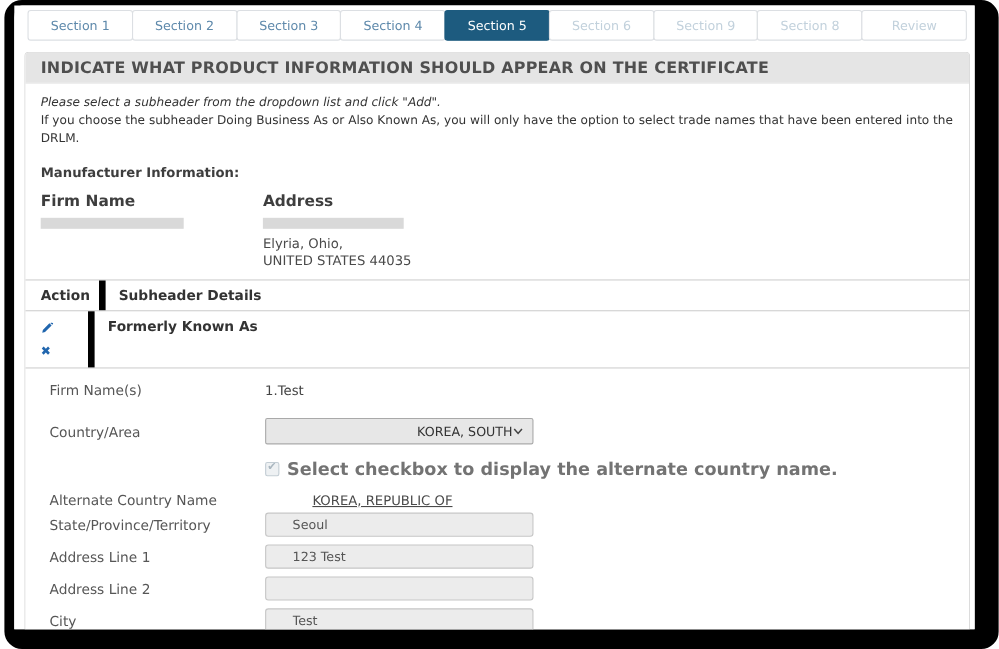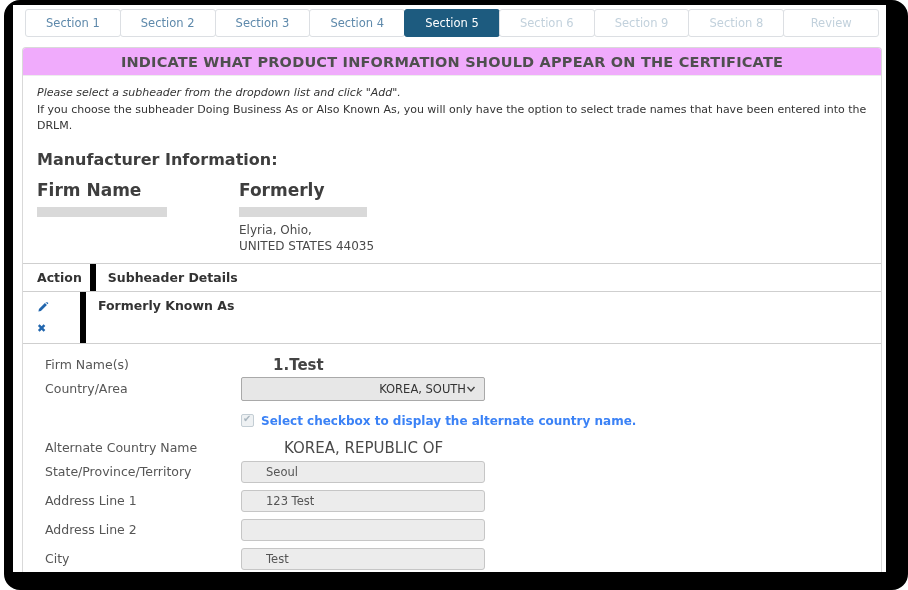--- a/index.html
+++ b/index.html
@@ -26,50 +26,50 @@
   .tab.active { background:#1d5b7f; border-color:#1d5b7f; color:#fff; }
   .tab.disabled { color:#c2d1dc; }
 
   
   .panel {
     position:absolute; top:42px; left:9px; right:4px; bottom:0;
     border:1px solid #d9d9d9; border-bottom:none; border-radius:4px 4px 0 0;
     background:#fff; overflow:hidden;
   }
   .panel-heading {
-    background:#f0abfc; border-bottom:1px solid #ededed;
+    background:#e5e5e5; border-bottom:1px solid #ededed;
     padding:6px 14px 5px; font-size:14.5px; font-weight:bold;
-    color:#4f4f4f; letter-spacing:.2px;text-align:center;
+    color:#4f4f4f; letter-spacing:.2px;
   }
   .instructions { padding:9px 14px 0; font-size:11px; color:#333; line-height:1.5; }
   .instructions .line1 { font-style:italic; }
 
-  .manu-heading { margin:15px 14px 0; font-size:16px; font-weight:bold; color:#3e3e3e; }
+  .manu-heading { margin:15px 14px 0; font-size:12px; font-weight:bold; color:#3e3e3e; }
   .manu-cols { display:flex; margin:11px 14px 0; }
   .manu-col1 { width:202px; }
-  .manu-label { font-size:17px; font-weight:bold; color:#3e3e3e; }
+  .manu-label { font-size:14px; font-weight:bold; color:#3e3e3e; }
   .redact { width:130px; height:10px; background:#d9d9d9; margin-top:7px; }
   .addr-lines { margin-top:5px; font-size:12px; color:#4a4a4a; line-height:1.35; }
 
   
   .grid { margin-top:9px; border-top:1px solid #cfcfcf; }
   .grid-header, .grid-row { display:flex; border-bottom:1px solid #cfcfcf; }
   .cell-action { flex:0 0 63px; padding:6px 8px 6px 14px; border-right:6px solid #000000; }
   .cell-details { flex:1; padding:6px 12px; }
   .grid-header .cell-action, .grid-header .cell-details,
   .grid-row .cell-details { font-size:12.5px; font-weight:bold; color:#333; }
   .icon-btn { display:inline-block; cursor:pointer; margin-right:6px; vertical-align:middle; }
   .x-glyph { color:#2166ae; font-size:11px; font-weight:bold; line-height:1; }
 
   
   .detail { padding:12px 0 16px 22px; border-bottom:1px solid #cfcfcf; }
   .drow { display:flex; align-items:center; margin-bottom:7px; }
   .dlabel { flex:0 0 196px; font-size:12.5px; color:#565656; }
-  .dvalue { font-size:15px; color:#444;font-weight:bold; }
-  .dvalue-caps { font-size:15px; color:#4a4a4a; }
+  .dvalue { font-size:12px; color:#444; }
+  .dvalue-caps { font-size:12px; color:#4a4a4a;text-decoration:underline; }
   .ctl { width:244px; }
   .sel {
     display:flex; align-items:center; justify-content:flex-end;
     height:24px; padding:0 8px; background:#e7e7e7;
     border:1px solid #a9a9a9; border-radius:2px; cursor:pointer;
     font-size:11.5px; color:#333;
   }
   .tinput {
     width:244px; height:22px; padding:0 24px; background:#ececec;
     border:1px solid #c6c6c6; border-radius:3px;
@@ -78,21 +78,21 @@
   .chkrow { margin:13px 0 11px; }
   .chk {
     width:13px; height:13px; background:#eef1f3; border:1px solid #c3cdd4;
     border-radius:2px; margin-right:7px; position:relative; cursor:pointer;
     flex:0 0 13px;
   }
   .chk.checked::after {
     content:"\2714"; position:absolute; left:1px; top:-2px;
     font-size:10px; color:#a9b6bf;
   }
-  .chk-label { font-size:12px; font-weight:600; color:#3b82f6; }
+  .chk-label { font-size:16px; font-weight:600; color:#737373; }
 </style>
 </head>
 <body>
 
 <div class="frame">
   <div class="content">
 
     <div class="tabbar">
       <div class="tab">Section 1</div>
       <div class="tab">Section 2</div>
@@ -114,21 +114,21 @@
       </div>
 
       <div class="manu-heading">Manufacturer Information:</div>
 
       <div class="manu-cols">
         <div class="manu-col1">
           <div class="manu-label">Firm Name</div>
           <div class="redact"></div>
         </div>
         <div class="manu-col2">
-          <div class="manu-label">Formerly</div>
+          <div class="manu-label">Address</div>
           <div class="redact" style="width:128px;"></div>
           <div class="addr-lines">
             <div>Elyria, Ohio,</div>
             <div>UNITED STATES 44035</div>
           </div>
         </div>
       </div>
 
       <div class="grid">
         <div class="grid-header">
@@ -141,21 +141,21 @@
               <svg width="12" height="12" viewBox="0 0 16 16">
                   <path fill="#2166ae" d="M11.7 1.3l3 3-8.9 8.9-3.7.8.8-3.7 8.8-9zm1.1-.8l2.7 2.7 1-1a.8.8 0 0 0 0-1.1L15 .5a.8.8 0 0 0-1.1 0l-1.1 1z" transform="scale(0.9)"></path>
                 </svg>
             </span>
             <span class="icon-btn x-glyph">✖</span>
           </div>
           <div class="cell-details">Formerly Known As</div>
         </div>
 
         <div class="detail">
-          <div class="drow" style="margin-bottom:3px;gap:32px;">
+          <div class="drow" style="margin-bottom:18px;">
             <div class="dlabel">Firm Name(s)</div>
             <div class="dvalue">1.Test</div>
           </div>
           <div class="drow">
             <div class="dlabel">Country/Area</div>
             <div class="ctl sel">
               <span>KOREA, SOUTH</span>
               <svg width="10" height="10" viewBox="0 0 10 10">
                   <path d="M1.5 3l3.5 4 3.5-4" fill="none" stroke="#444" stroke-width="1.4"></path>
                 </svg>

